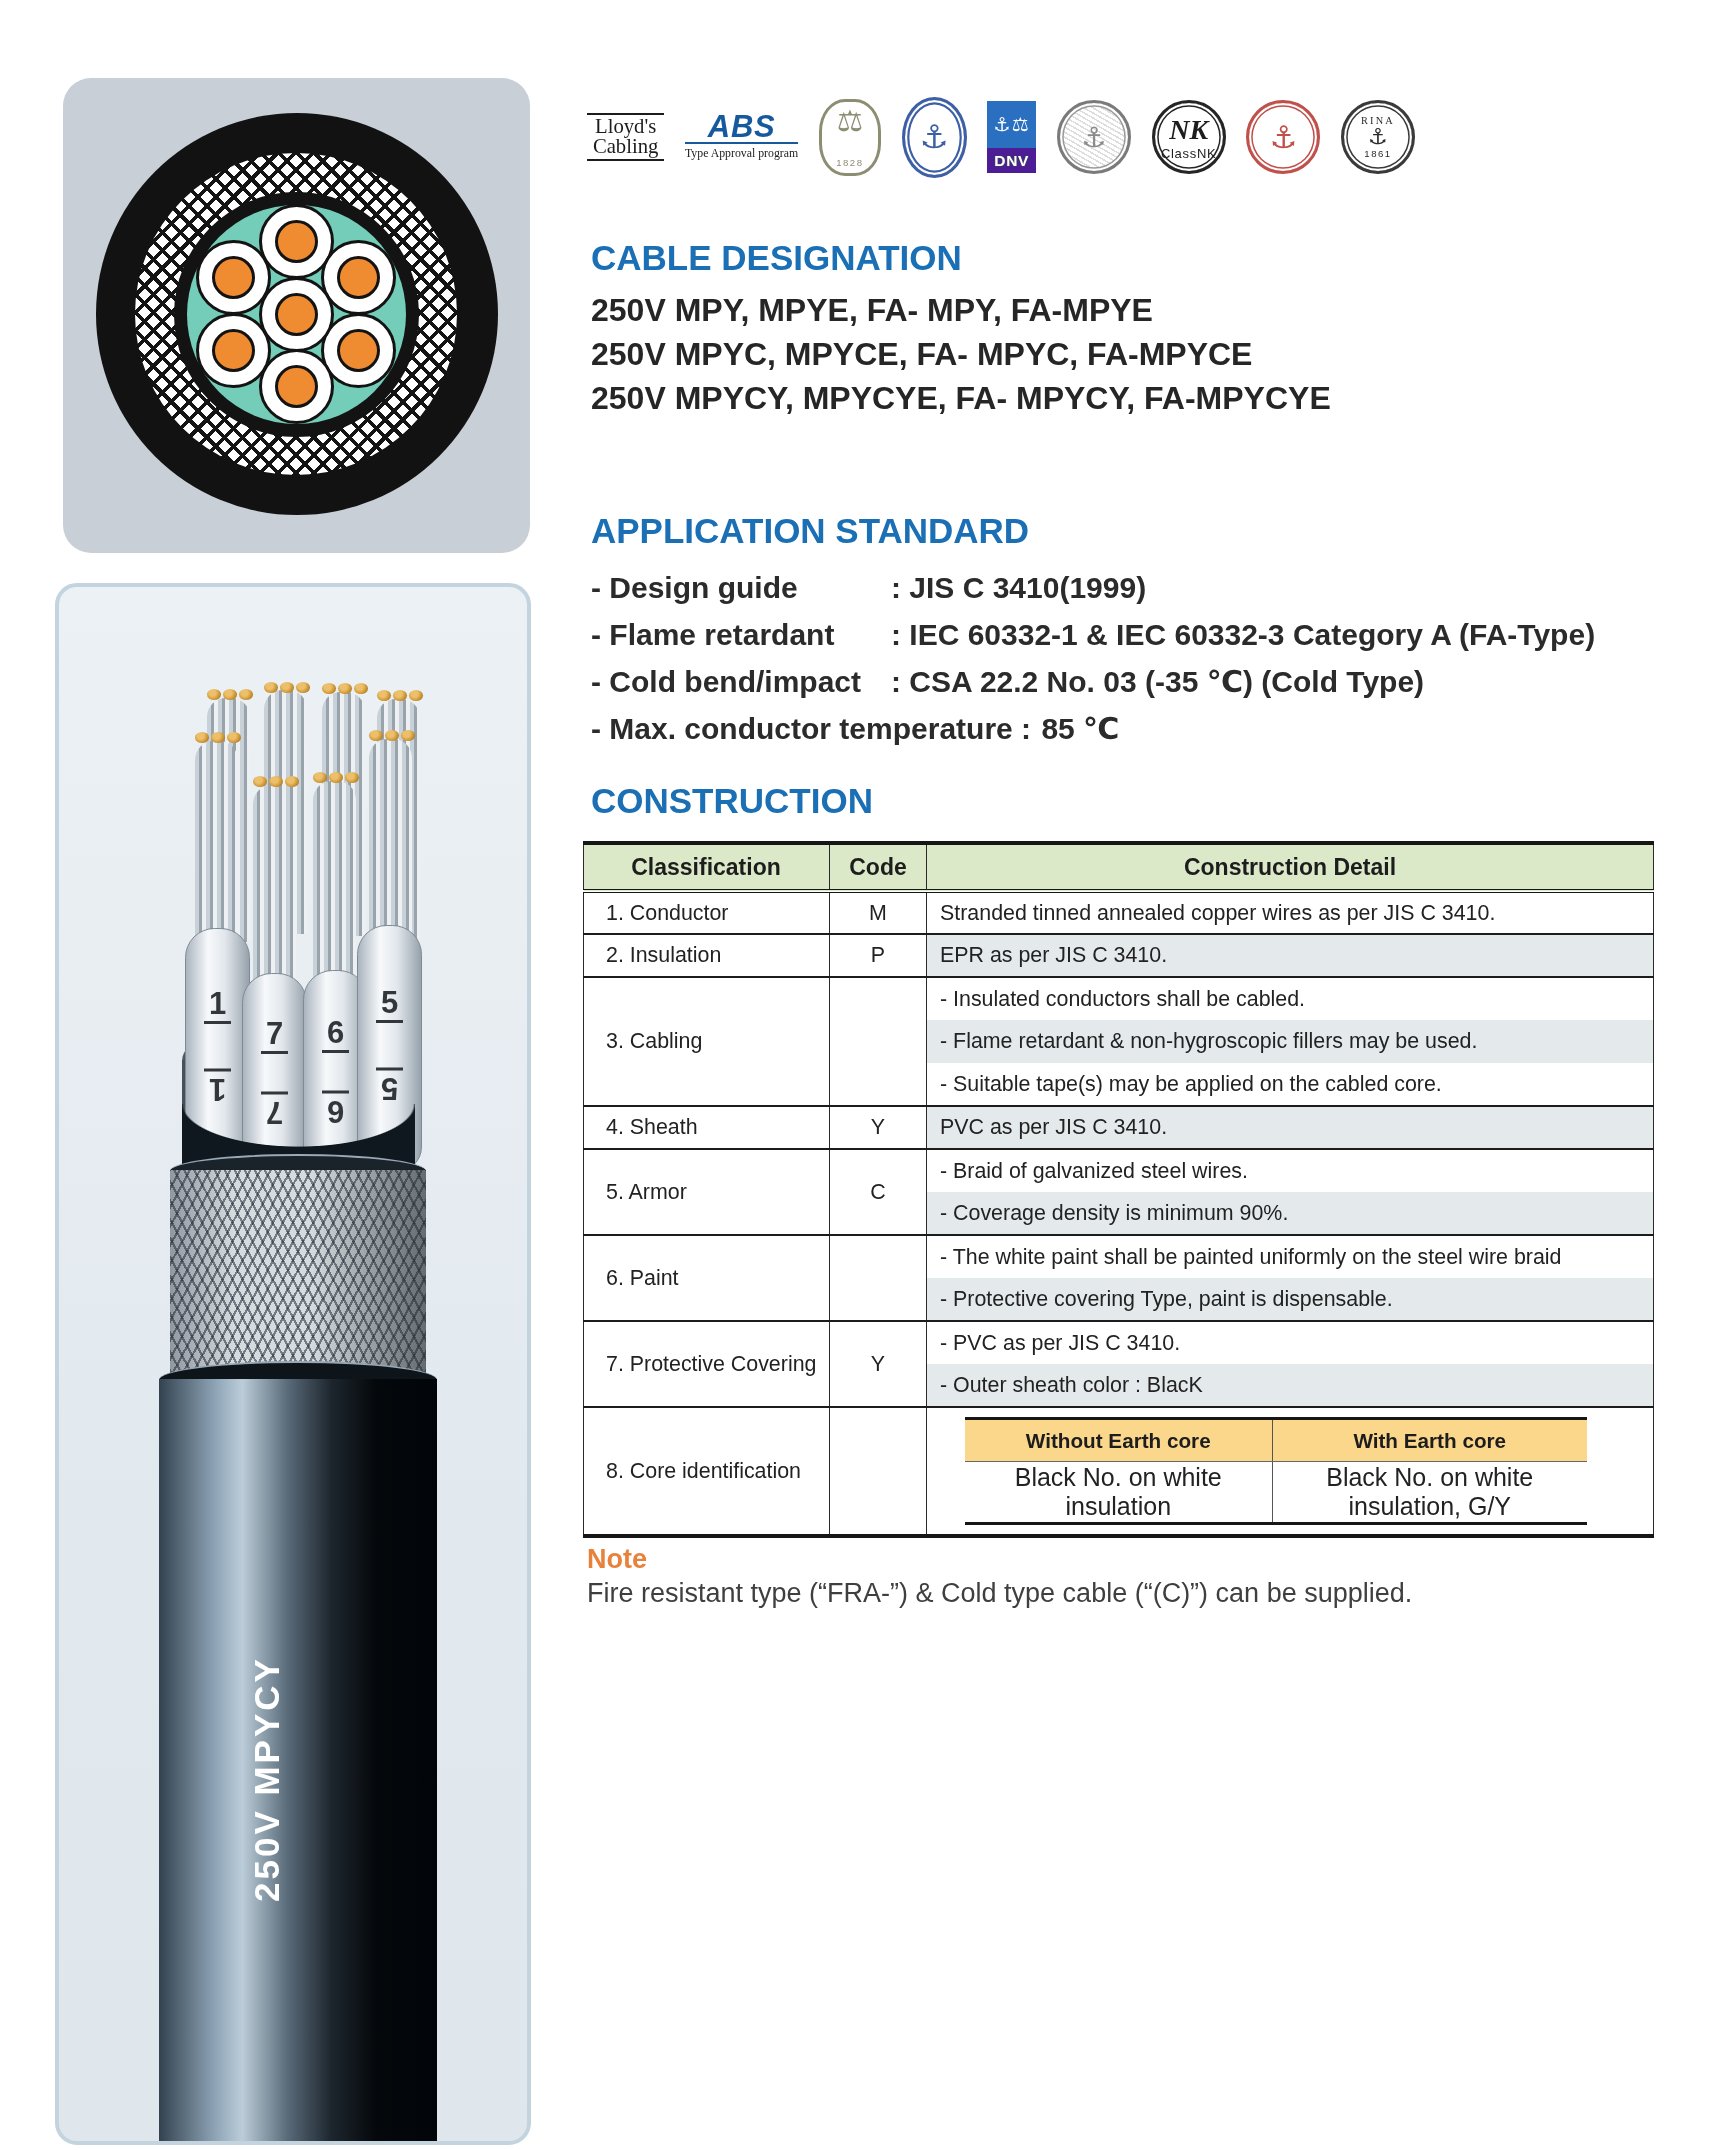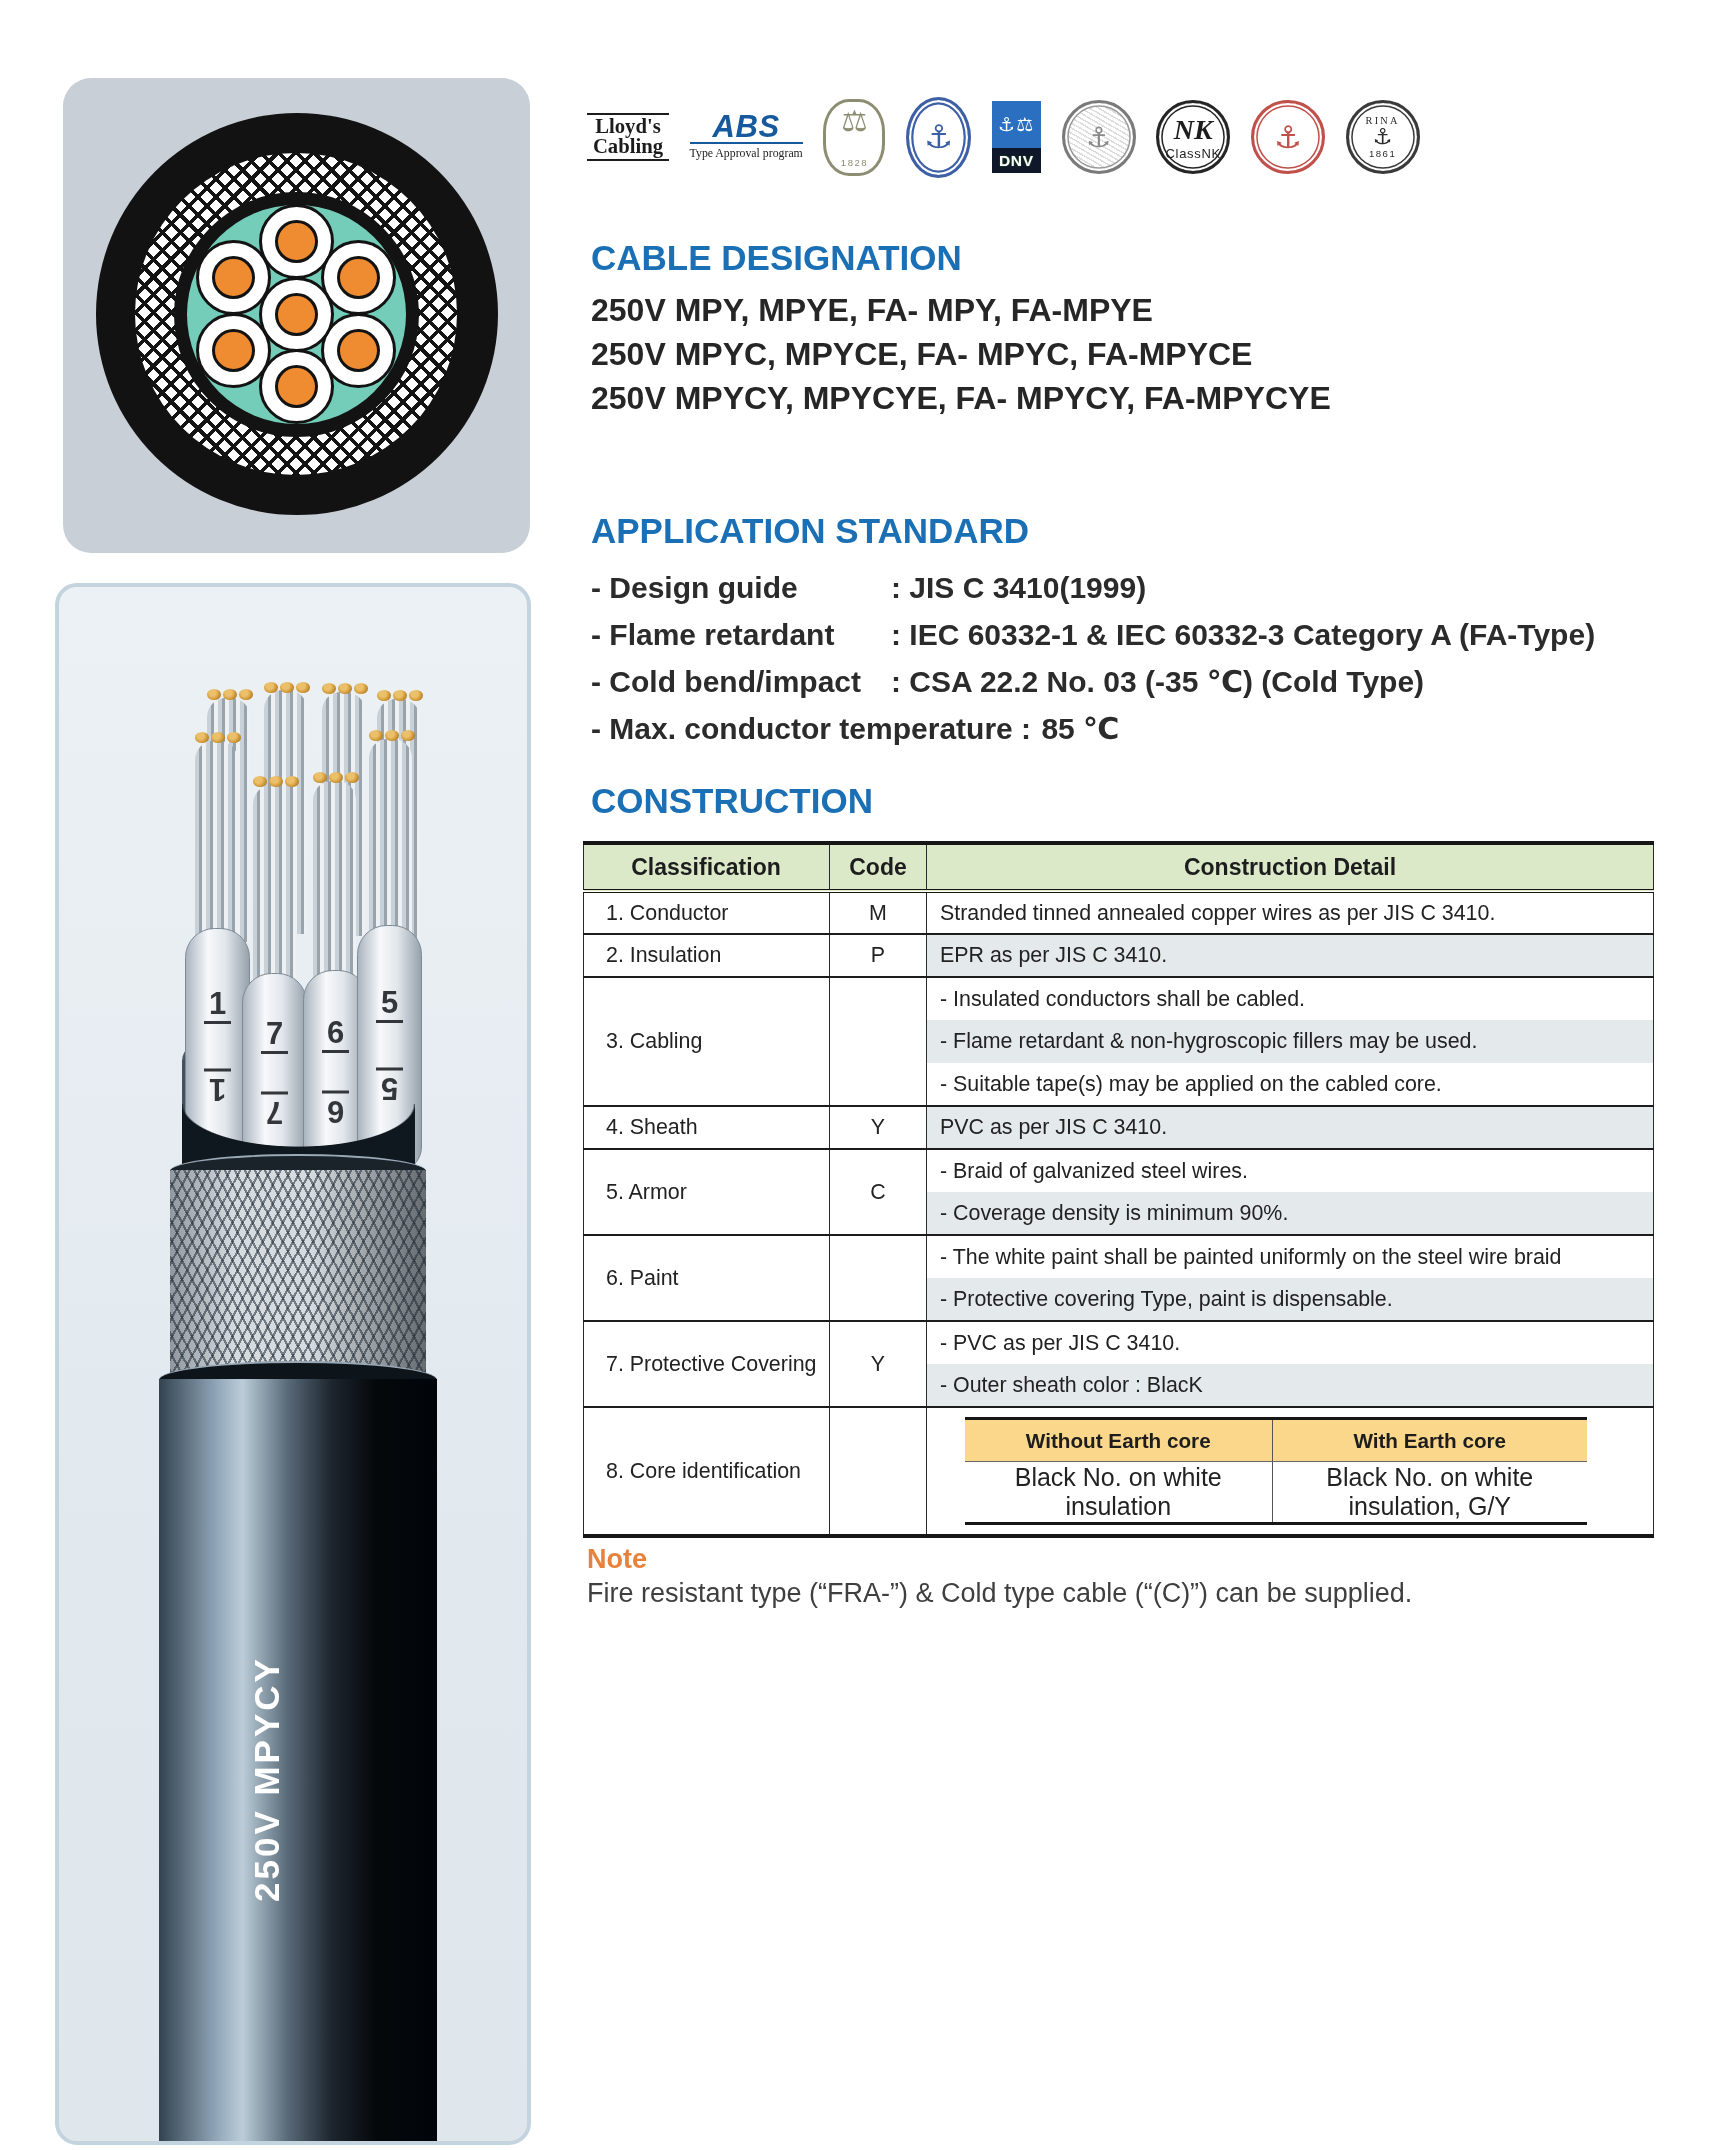--- a/index.html
+++ b/index.html
@@ -46,32 +46,32 @@
   #jacket{position:absolute;left:100px;top:792px;width:278px;height:762px;z-index:7;
      background:linear-gradient(90deg,#33424f 0%,#8da3b5 20%,#bccdd9 30%,#5a6b7a 46%,#1d262e 62%,#05080b 78%,#010409 100%);}
   #cable-label{position:absolute;left:188px;top:982px;height:421px;width:38px;z-index:8;
      writing-mode:vertical-rl;transform:rotate(180deg);text-align:center;
      color:#ffffff;font-weight:bold;font-size:35px;letter-spacing:3px;white-space:nowrap;}
 
   
   #logos{left:587px;top:97px;height:80px;display:flex;align-items:center;gap:20.7px;}
   .logo{display:flex;flex-direction:column;align-items:center;justify-content:center;}
   #logo-lr{border-top:2.2px solid #1c1c1c;border-bottom:2.2px solid #1c1c1c;padding:2.2px 5.9px;
-     font-family:"Liberation Serif","DejaVu Serif",serif;font-weight:bold;font-size:20.7px;line-height:0.95;text-align:center;color:#1c1c1c;}
+     font-family:"Liberation Serif","DejaVu Serif",serif;font-weight:normal;font-size:20.7px;line-height:0.95;text-align:center;color:#1c1c1c;}
   #logo-abs .abs-word{color:#16599d;font-weight:bold;font-style:italic;font-size:31px;line-height:0.9;letter-spacing:0.7px;}
   #logo-abs .abs-sub{border-top:2.2px solid #16599d;margin-top:1.5px;padding-top:1.5px;
      font-family:"Liberation Serif","DejaVu Serif",serif;font-size:11.8px;color:#222;text-align:center;}
   #logo-bv{width:62px;height:77px;border:3px solid #8d8d72;border-radius:42%;color:#8d8d72;justify-content:space-between;padding:4.4px 0;box-sizing:border-box;}
   #logo-bv .seal-glyph{font-size:29.5px;line-height:1;}
   #logo-bv .seal-year{font-size:9.6px;letter-spacing:1.5px;}
   #logo-blueoval{width:59px;height:75px;border:3px solid #3c5fa5;border-radius:50%;box-shadow:inset 0 0 0 2.2px #fff,inset 0 0 0 4.4px #3c5fa5;color:#3c5fa5;}
   #logo-blueoval .seal-glyph{font-size:32.5px;}
   #logo-dnv{width:49px;height:75px;}
   #logo-dnv .dnv-top{width:49px;height:47px;background:#2a6fc0;color:#fff;display:flex;align-items:center;justify-content:center;font-size:19px;letter-spacing:1.5px;}
-  #logo-dnv .dnv-bottom{width:49px;height:25px;background:#0f172a;color:#fff;font-weight:bold;font-size:15.5px;display:flex;align-items:center;justify-content:center;letter-spacing:0.7px;text-shadow:0 0 1.5px #2f7d22;}
+  #logo-dnv .dnv-bottom{width:49px;height:25px;background:#4c1d95;color:#fff;font-weight:bold;font-size:15.5px;display:flex;align-items:center;justify-content:center;letter-spacing:0.7px;text-shadow:0 0 1.5px #2f7d22;}
   .seal-round{width:74px;height:74px;border-radius:50%;box-sizing:border-box;display:flex;flex-direction:column;align-items:center;justify-content:center;}
   #logo-gray{border:3px solid #7a7a7a;box-shadow:inset 0 0 0 2.2px #fff,inset 0 0 0 3.7px #9a9a9a;color:#8a8a8a;
      background:repeating-linear-gradient(30deg,rgba(120,120,120,0.25) 0 1.5px,transparent 1.5px 4.4px);}
   #logo-gray .seal-glyph{font-size:28px;}
   #logo-nk{border:3.7px solid #252525;box-shadow:inset 0 0 0 2.2px #fff,inset 0 0 0 3.7px #252525;color:#1d1d1d;}
   #logo-nk .nk-mono{font-family:"Liberation Serif","DejaVu Serif",serif;font-style:italic;font-weight:bold;font-size:28px;}
   #logo-nk .nk-sub{font-size:13px;letter-spacing:0.7px;}
   #logo-kr{border:3px solid #c0504a;box-shadow:inset 0 0 0 2.2px #fff,inset 0 0 0 3.7px #c0504a;color:#c0504a;}
   #logo-kr .seal-glyph{font-size:31px;}
   #logo-rina{border:3.7px solid #3a3a3a;box-shadow:inset 0 0 0 2.2px #fff,inset 0 0 0 3.7px #3a3a3a;color:#2c2c2c;}

